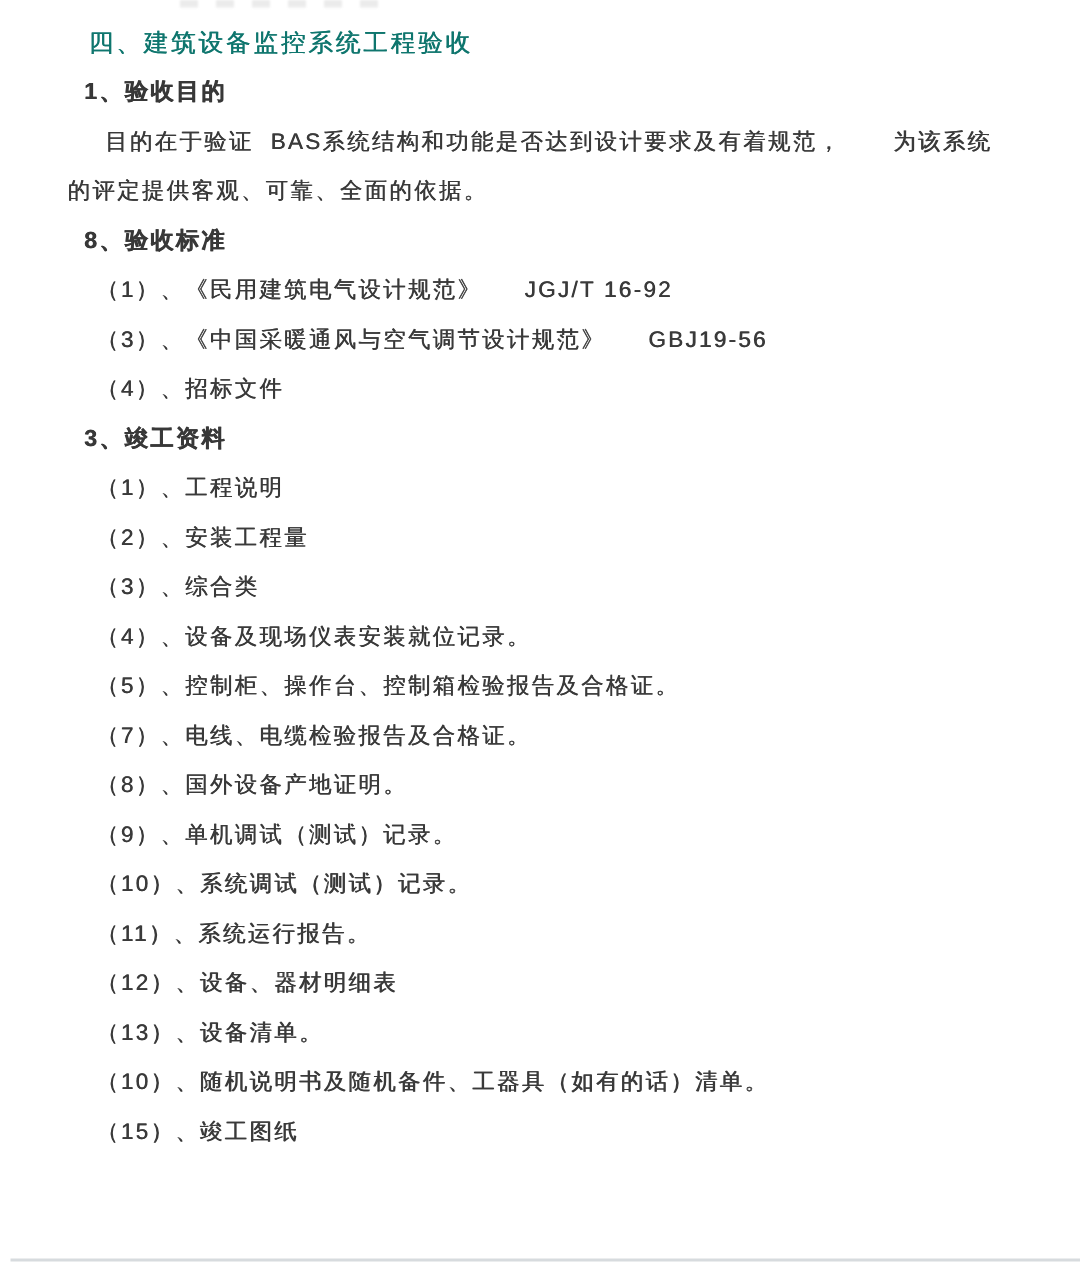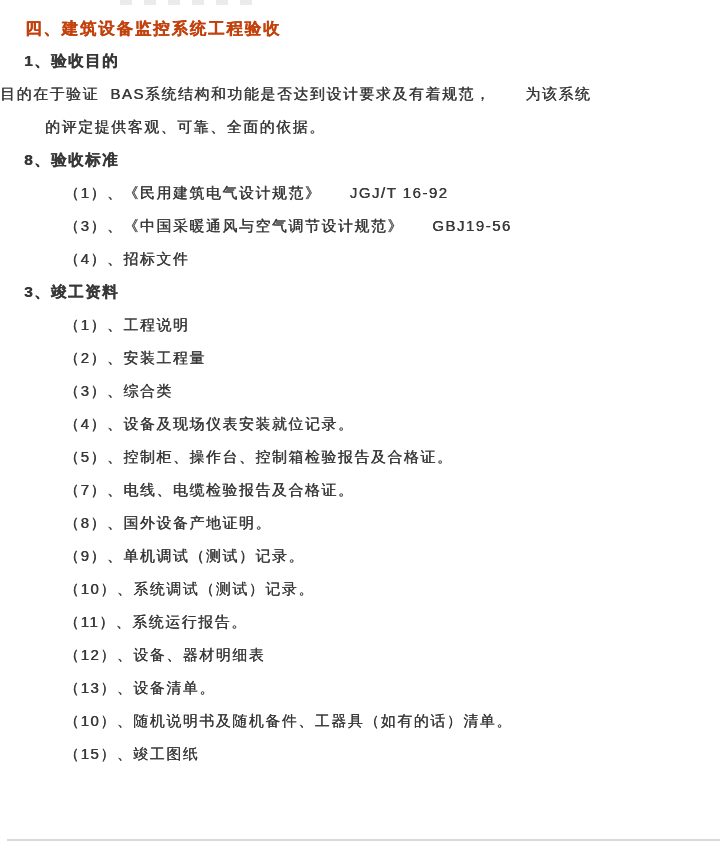--- a/index.html
+++ b/index.html
@@ -25,33 +25,34 @@
     height: 33px;
     display: flex;
     align-items: center;
     white-space: pre;
     font-size: 15px;
     letter-spacing: 1.5px;
     color: #3a3a3a;
     text-shadow: 0.4px 0 currentColor;
   }
   .doc-heading {
-    padding-left: 25px;
+    padding-left: 59px;
     font-size: 16.5px;
-    font-weight: 700;
+    font-weight: 400;
     letter-spacing: 1.8px;
-    color: #c2410c;
+    color: #0f766e;
   }
   .sec-title {
-    padding-left: 24px;
+    padding-left: 56px;
     font-size: 15.5px;
     font-weight: 700;
     color: #383838;
   }
   .para-first {
+    padding-left: 70px;
   }
   .para-cont {
     padding-left: 45px;
   }
   .item {
     padding-left: 64px;
   }
   
   .top-fragment {
     position: absolute;

